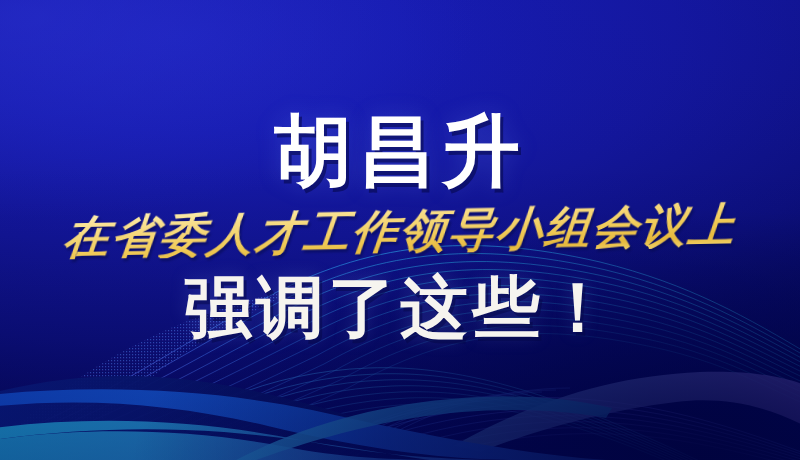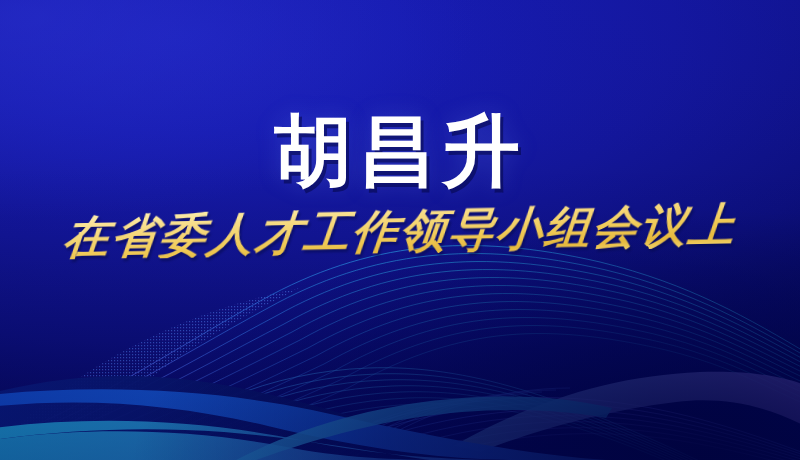--- a/index.html
+++ b/index.html
@@ -206,15 +206,16 @@
     <path d="M -20,442 C 80,426 190,428 292,448 C 350,459 410,460 452,460 L -20,460 Z" fill="url(#gRibCyan)" opacity=".92"></path>
 
     <path d="M 236,460 C 306,424 382,404 462,398 C 520,394 570,398 612,408 L 606,418 C 562,410 514,408 462,412 C 388,418 318,438 256,460 Z" fill="#33b4ec" opacity=".85"></path>
   </svg>
 
   <div class="vignette"></div>
 
   <div class="content">
     <div class="line-name">胡昌升</div>
     <div class="line-sub">在省委人才工作领导小组会议上</div>
+    <div class="line-emph">强调了这些！</div>
   </div>
 
 </div>
 
 </body></html>

